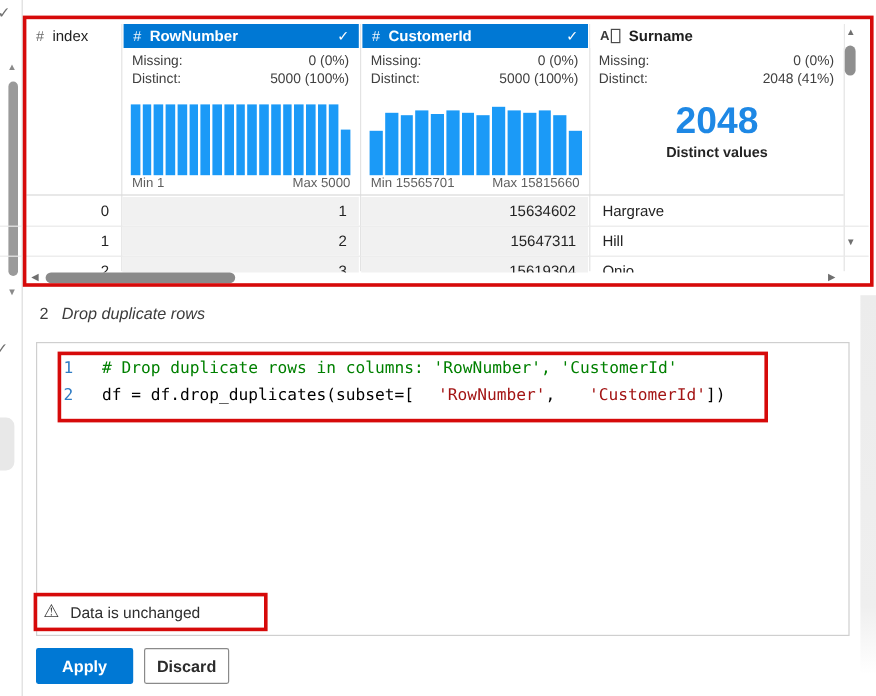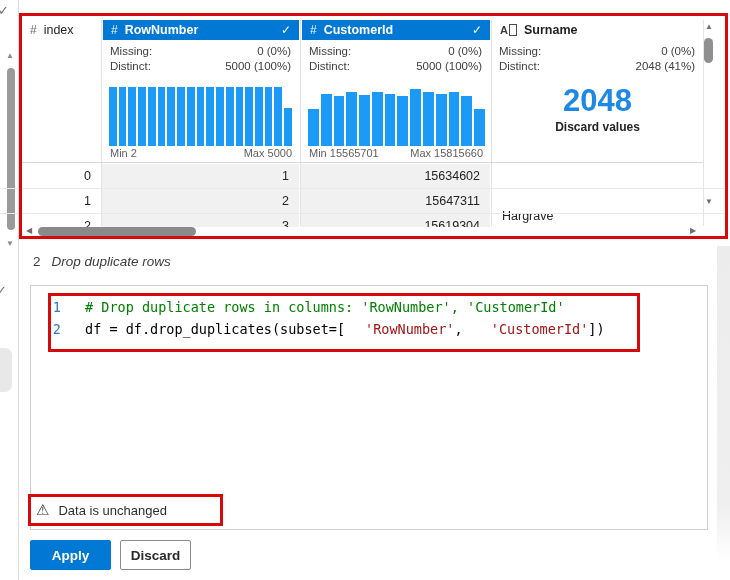--- a/index.html
+++ b/index.html
@@ -45,21 +45,21 @@
   .grid-rows{position:absolute;left:0;top:164px;width:724px;height:63px;overflow:hidden;}
   .g-row{position:absolute;left:0;width:724px;height:24px;border-bottom:1px solid #e9e9e9;}
   .cell{position:absolute;top:0;height:24px;line-height:24px;font-size:12.5px;color:#232323;
         box-sizing:border-box;}
   .cell.num{text-align:right;padding-right:10px;}
   .cell.txt{text-align:left;padding-left:10px;}
   .cell.shaded{background:#f1f1f1;}
   .c0{left:22px;width:79px;}
   .c1{left:102px;width:197px;}
   .c2{left:301px;width:189px;}
-  .c3{left:492px;width:211px;margin-top:40px;}
+  .c3{left:492px;width:211px;}
 
   .sb-arrow{position:absolute;color:#6f6f6f;font-size:8px;line-height:8px;}
   .hsb-thumb{position:absolute;left:38px;top:227px;width:158px;height:9px;border-radius:4.5px;background:#8a8a8a;}
   .vsb-thumb{position:absolute;left:704px;top:38px;width:9px;height:25px;border-radius:4.5px;background:#8f8f8f;}
 
   
   .step-label{position:absolute;left:33px;top:254px;display:flex;gap:11px;font-size:13.5px;color:#3c3c3c;}
   .step-label .name{font-style:italic;}
 
   .code-panel{position:absolute;left:30px;top:285px;width:678px;height:245px;
@@ -176,21 +176,21 @@
       <div class="bar" style="height: 100%;"></div>
       <div class="bar" style="height: 100%;"></div>
       <div class="bar" style="height: 100%;"></div>
       <div class="bar" style="height: 100%;"></div>
       <div class="bar" style="height: 100%;"></div>
       <div class="bar" style="height: 100%;"></div>
       <div class="bar" style="height: 100%;"></div>
       <div class="bar" style="height: 65%;"></div>
     </div>
   <div class="minmax" style="left:103px;width:196px;">
-    <span>Min 2</span>
+    <span>Min 1</span>
     <span>Max 5000</span>
   </div>
   <div class="hist" style="left:308px;width:177px;">
       <div class="bar" style="height: 62%;"></div>
       <div class="bar" style="height: 88%;"></div>
       <div class="bar" style="height: 84%;"></div>
       <div class="bar" style="height: 92%;"></div>
       <div class="bar" style="height: 86%;"></div>
       <div class="bar" style="height: 92%;"></div>
       <div class="bar" style="height: 89%;"></div>
@@ -201,21 +201,21 @@
       <div class="bar" style="height: 92%;"></div>
       <div class="bar" style="height: 84%;"></div>
       <div class="bar" style="height: 62%;"></div>
     </div>
   <div class="minmax" style="left:302px;width:188px;">
     <span>Min 15565701</span>
     <span>Max 15815660</span>
   </div>
   <div class="distinct-big" style="left:492px;width:211px;">
     <div class="num">2048</div>
-    <div class="lbl">Discard values</div>
+    <div class="lbl">Distinct values</div>
   </div>
 
   <div class="hist-sep"></div>
 
   <div class="grid-rows">
     <div class="g-row" style="top:0;">
       <div class="cell num c0">0</div>
       <div class="cell num c1 shaded">1</div>
       <div class="cell num c2 shaded">15634602</div>
       <div class="cell txt c3">Hargrave</div>

